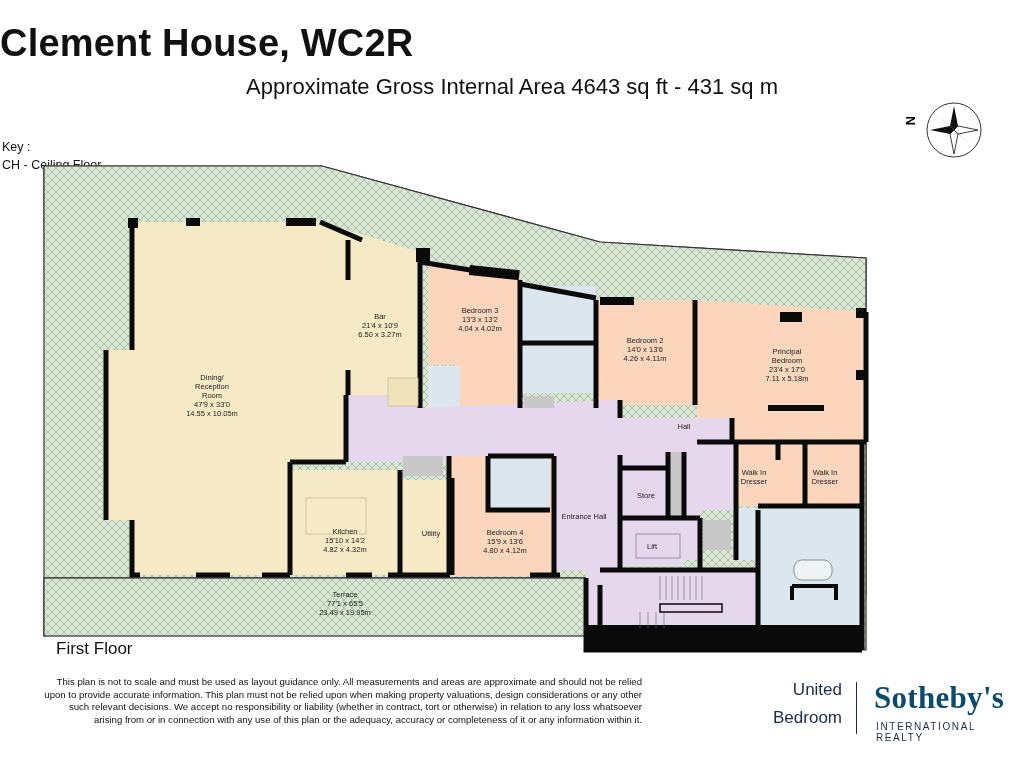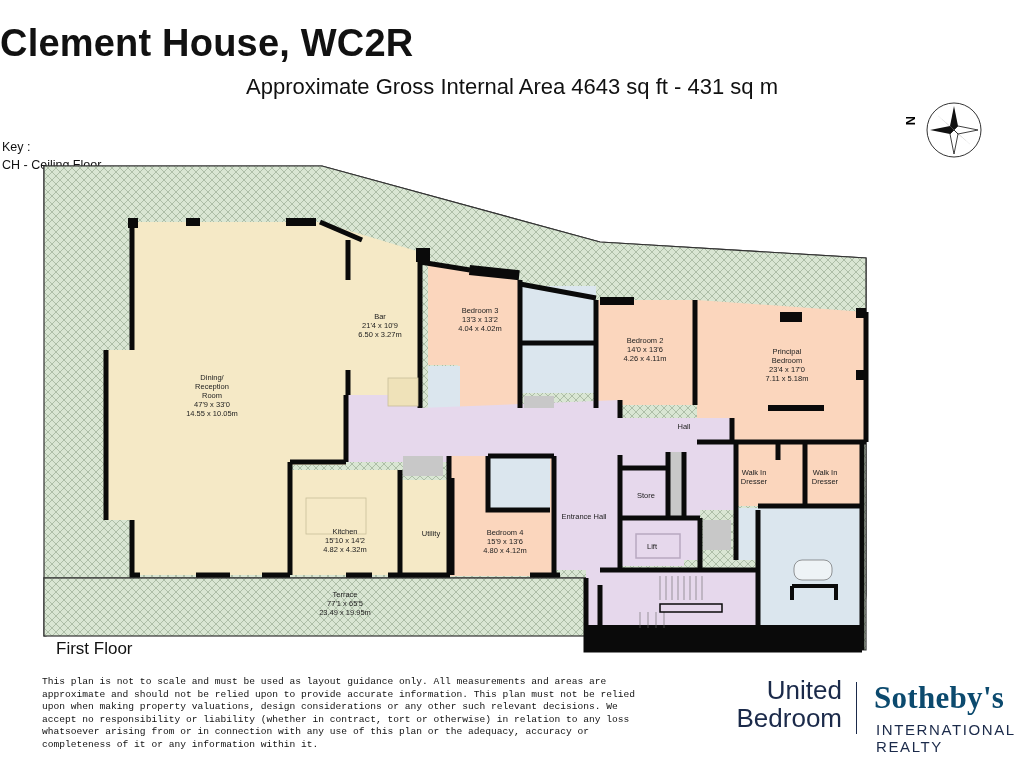--- a/index.html
+++ b/index.html
@@ -1,29 +1,29 @@
 <!DOCTYPE html>
 <html><head>
 <meta charset="utf-8">
 <style>
   html,body{margin:0;padding:0;background:#ffffff;}
   body{width:1024px;height:768px;position:relative;overflow:hidden;font-family:"Liberation Sans",sans-serif;color:#111;}
   .title{position:absolute;left:0;top:22px;width:1024px;text-align:left;font-size:38px;font-weight:bold;letter-spacing:0.2px;}
   .subtitle{position:absolute;left:0;top:74px;width:1024px;text-align:center;font-size:22px;}
   .key{position:absolute;left:2px;top:122px;font-size:12.5px;line-height:18px;margin-top:16px;}
   .floor-label{position:absolute;left:44px;top:639px;font-size:17px;margin-left:12px;}
-  .disclaimer{position:absolute;left:42px;top:676px;width:600px;text-align:left;font-size:9.6px;line-height:12.6px;font-family:Liberation Mono, monospace;}
+  .disclaimer{position:absolute;left:42px;top:676px;width:600px;text-align:right;font-size:9.6px;line-height:12.6px;}
   .compass{position:absolute;left:900px;top:100px;width:84px;height:60px;}
   svg.plan{position:absolute;left:0;top:0;}
   .room-label{font-family:"Liberation Sans",sans-serif;font-size:7.5px;fill:#222;text-anchor:middle;}
   .logo{position:absolute;left:730px;top:676px;width:294px;height:70px;}
-  .logo .uk{position:absolute;left:4px;top:0;font-size:26px;line-height:28px;color:#1b2a4a;text-align:right;width:108px;}
+  .logo .uk{position:absolute;left:4px;top:0;font-size:17px;line-height:28px;color:#1b2a4a;text-align:right;width:108px;}
   .logo .divider{position:absolute;left:126px;top:6px;width:1px;height:52px;background:#1b2a4a;}
   .logo .brand{position:absolute;left:144px;top:4px;font-family:"Liberation Serif",serif;font-weight:bold;font-size:31px;color:#0c4a6e;letter-spacing:0.3px;}
-  .logo .sub{position:absolute;left:146px;top:45px;font-size:15px;letter-spacing:1.6px;color:#1b2a4a;}
+  .logo .sub{position:absolute;left:146px;top:45px;font-size:10px;letter-spacing:1.6px;color:#1b2a4a;}
 </style>
 </head>
 <body>
 
 <div class="title">Clement House, WC2R</div>
 <div class="subtitle">Approximate Gross Internal Area 4643 sq ft - 431 sq m</div>
 
 <div class="key">
   <div>Key :</div>
   <div>CH - Ceiling Floor</div>

